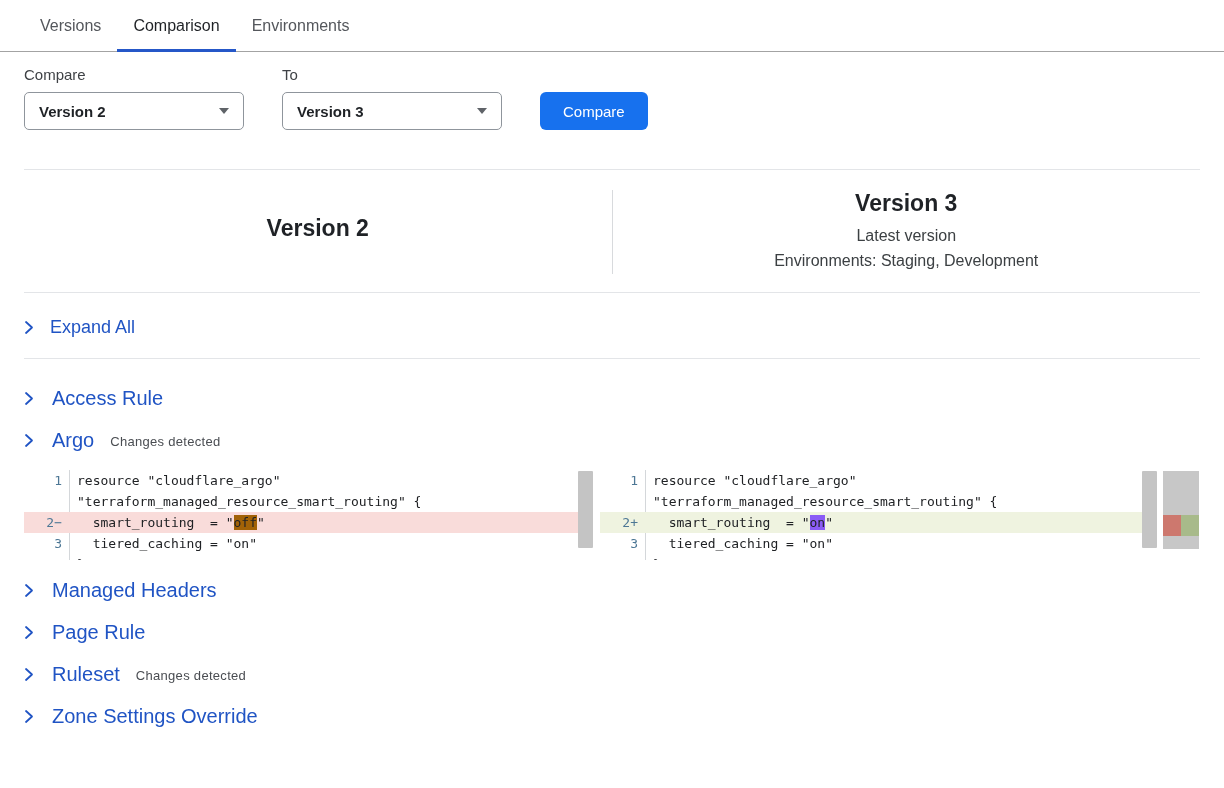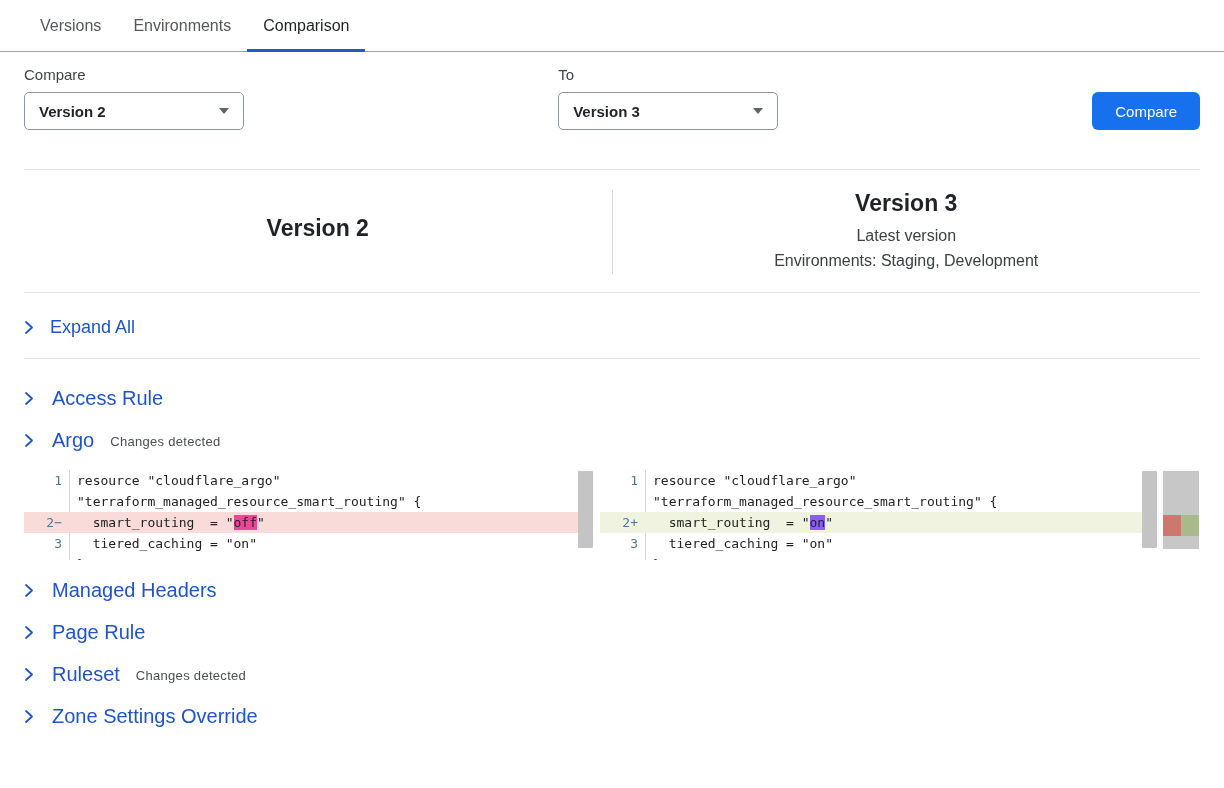--- a/index.html
+++ b/index.html
@@ -11,21 +11,21 @@
 
   
   .tabbar { display:flex; align-items:flex-end; border-bottom:1px solid #a3a3a3; padding-left:24px; }
   .tab {
     padding:17px 16px 14px; margin-bottom:-1px; font-size:16px; color:#54575c;
     border-bottom:3px solid transparent; cursor:pointer; white-space:nowrap;
   }
   .tab.active { color:#1f2226; border-bottom-color:#2557c8; }
 
   
-  .controls { display:flex; align-items:flex-end; gap:38px; padding:14px 24px 0;justify-content:space-between; }
+  .controls { display:flex; align-items:flex-end; gap:38px; padding:14px 24px 0; }
   .field label { display:block; font-size:15px; color:#3f4246; margin-bottom:9px; }
   .select {
     width:220px; height:38px; border:1px solid #8f959c; border-radius:5px;
     display:flex; align-items:center; justify-content:space-between;
     padding:0 14px; cursor:pointer; background:#fff;
   }
   .select .val { font-size:15px; font-weight:bold; color:#1f2226; }
   .caret { width:0; height:0; border-left:5px solid transparent; border-right:5px solid transparent; border-top:6px solid #5f6368; }
   .btn-primary {
     height:38px; padding:0 23px; background:#1771ee; color:#ffffff; border:none;
@@ -61,37 +61,37 @@
   .pane.right { width:557px; margin-right:6px; }
   .code-row { display:flex; height:21px; line-height:21px; font-family:"DejaVu Sans Mono","Liberation Mono",monospace; font-size:13px; }
   .code-row .gutter {
     flex:0 0 46px; text-align:right; padding-right:7px; color:#4d7795;
     border-right:1px solid #d4d7da; white-space:pre;
   }
   .code-row .code { flex:1 1 auto; white-space:pre; padding-left:7px; color:#202225; }
   .code-row.removed { background:#f9dcda; }
   .code-row.added   { background:#eff3e0; }
   .code-row.removed .gutter, .code-row.added .gutter { border-right-color:transparent; }
-  .code-row.removed .hl { background:#ec4899; }
+  .code-row.removed .hl { background:#a16207; }
   .code-row.added   .hl { background:#8b5cf6; }
   .scrollbar {
     position:absolute; top:1px; right:0; width:15px; height:77px;
     background:#c4c4c4; border-radius:1px; cursor:pointer;
   }
   .minimap { position:relative; width:36px; height:78px; margin-top:1px; background:#c7c7c7; cursor:pointer; }
   .minimap .mini-red   { position:absolute; left:0;  width:18px; background:#cd786e; }
   .minimap .mini-green { position:absolute; left:18px; width:18px; background:#a8ba8a; }
 </style>
 </head>
 <body>
 
 <div class="tabbar">
   <div class="tab">Versions</div>
+  <div class="tab active">Comparison</div>
   <div class="tab">Environments</div>
-  <div class="tab active">Comparison</div>
 </div>
 
 <div class="controls">
   <div class="field">
     <label>Compare</label>
     <div class="select">
       <span class="val">Version 2</span>
       <span class="caret"></span>
     </div>
   </div>

